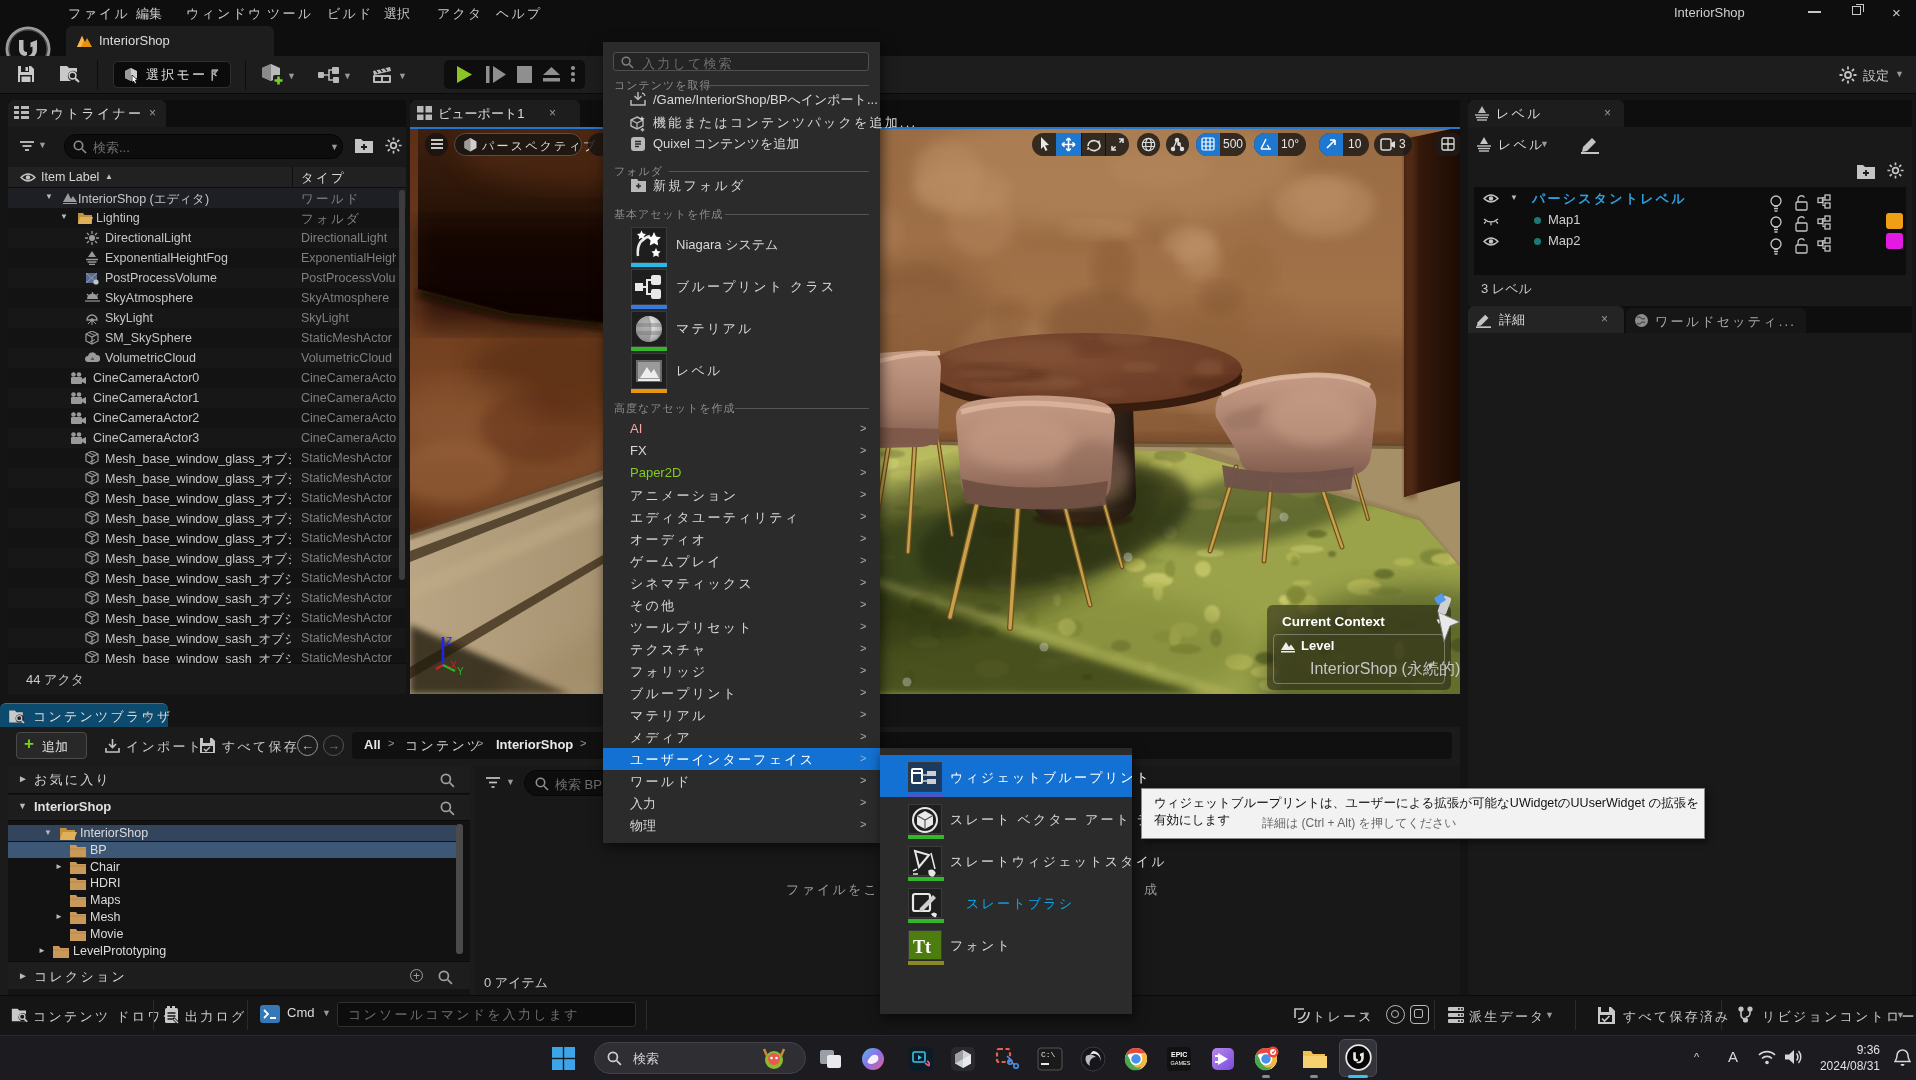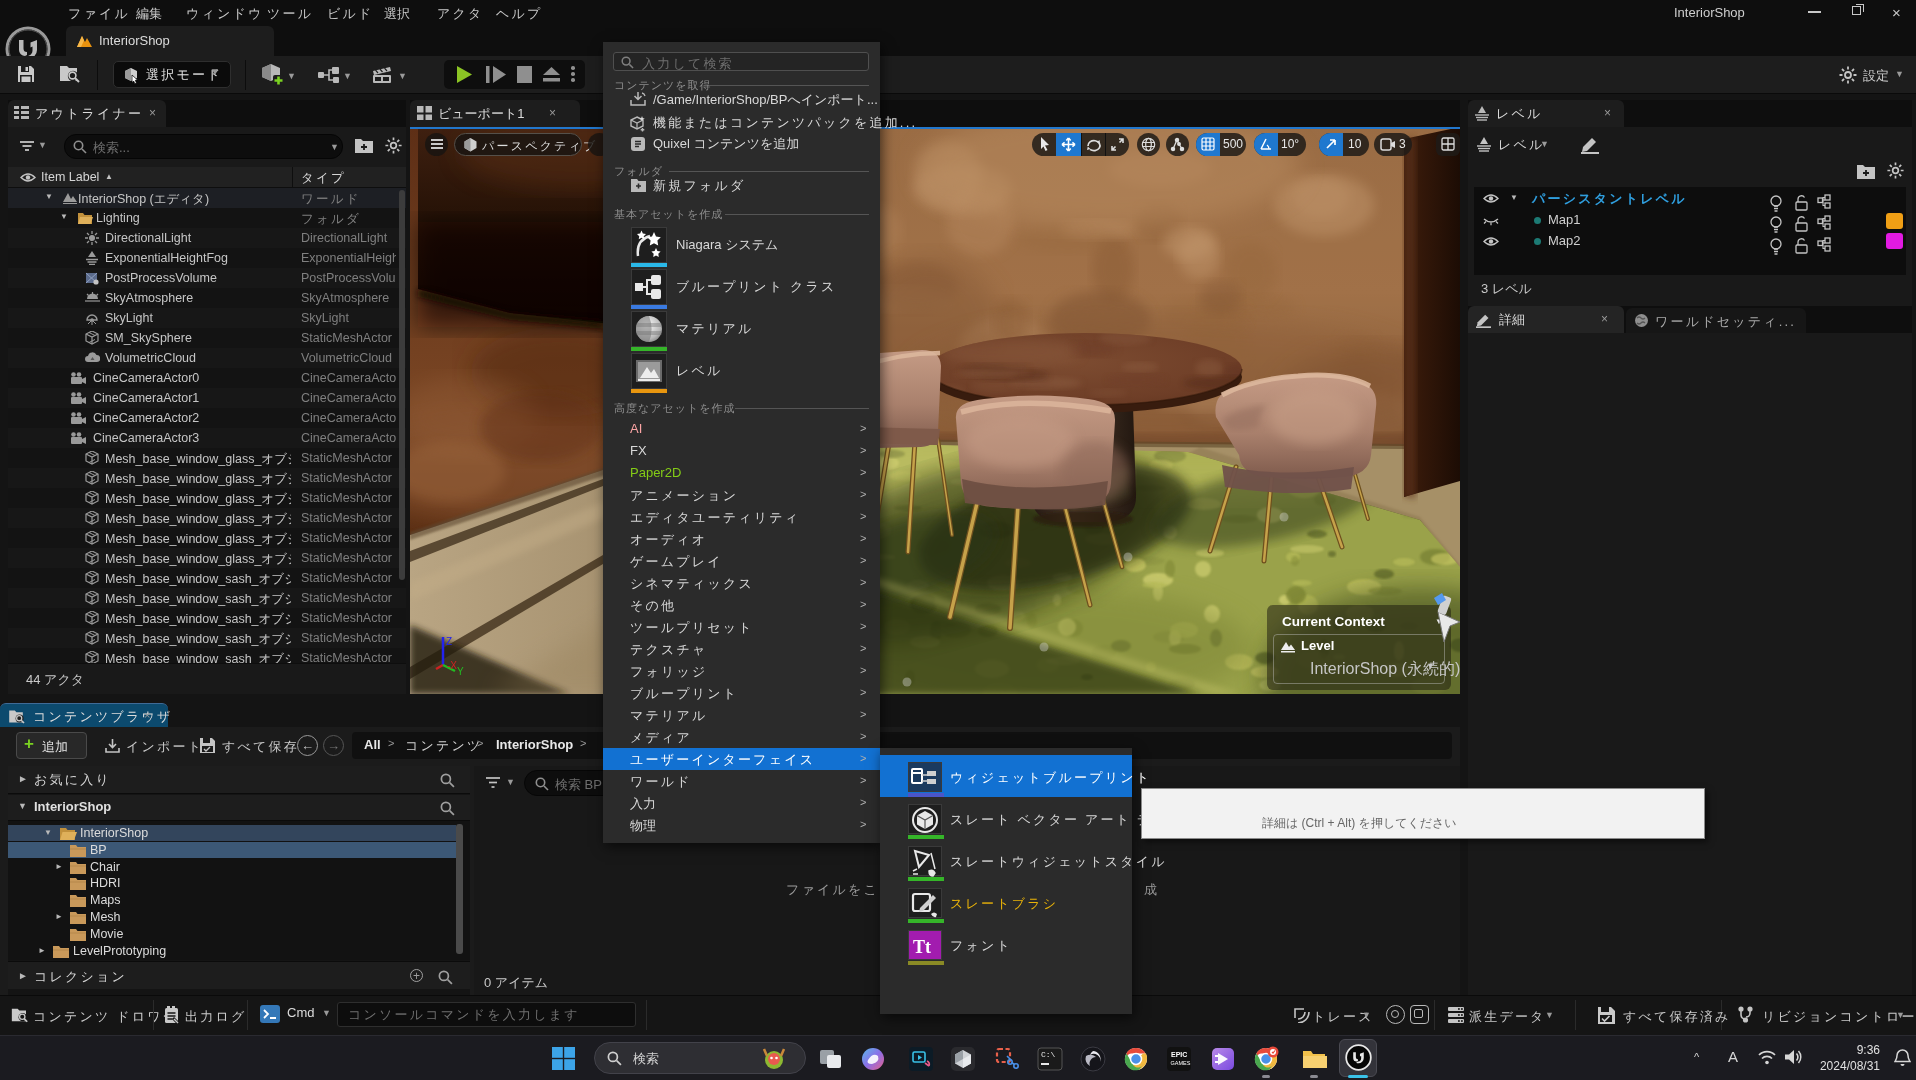--- a/index.html
+++ b/index.html
@@ -1536,24 +1536,25 @@
     <div class="abs" style="left:28px;top:129px;width:36px;height:3.5px;background:#35b529"></div>
     <div class="abs" style="left:70px;top:105px;color:#d8d8d8;letter-spacing:2.2px;white-space:nowrap">スレートウィジェットスタイル</div>
     <div class="abs" style="left:28px;top:140px;width:34px;height:30px;background:#1e1e1e;border:1px solid #3a3a3a">
       <svg width="32" height="30" viewBox="0 0 32 30">
         <rect x="4" y="5" width="17" height="17" rx="2" fill="none" stroke="#e8e8e8" stroke-width="2.2"></rect>
         <path d="M24 6 L27 9 L14 22 l-4 1 1 -4 z" fill="#cfcfcf"></path>
         <path d="M22 25 q3 -3 6 0 l-1 3 q-3 1 -5 -3 z" fill="#e8e8e8"></path>
       </svg>
     </div>
     <div class="abs" style="left:28px;top:171px;width:36px;height:3.5px;background:#35b529"></div>
-    <div class="abs" style="left:70px;top:147px;color:#eab308;letter-spacing:2.2px;white-space:nowrap">スレートブラシ</div>
-    <div class="abs" style="left:28px;top:182px;width:34px;height:30px;background:#a21caf;border:1px solid #3a3a3a">
+    <div class="abs" style="left:86px;top:147px;color:#0ea5e9;letter-spacing:2.2px;white-space:nowrap">スレートブラシ</div>
+    <div class="abs" style="left:28px;top:182px;width:34px;height:30px;background:#4d7c0f;border:1px solid #3a3a3a">
       <svg width="32" height="30" viewBox="0 0 32 30">
         <text x="4" y="22" fill="#fff" font-size="18" font-weight="bold" font-family="Liberation Serif">Tt</text>
       </svg>
     </div>
     <div class="abs" style="left:28px;top:213px;width:36px;height:3.5px;background:#8a8a25"></div>
     <div class="abs" style="left:70px;top:189px;color:#d8d8d8;letter-spacing:2.2px;white-space:nowrap">フォント</div>
   </div>
 <div class="abs" id="tooltip" style="left:1141px;top:788px;width:564px;height:51px;background:#f2f2f2;border:1px solid #8a8a8a;box-shadow:3px 3px 6px rgba(0,0,0,.5);z-index:54">
+    <div class="abs" style="left:12px;top:6px;color:#111;font-size:12.5px">ウィジェットブループリントは、ユーザーによる拡張が可能なUWidgetのUUserWidget の拡張を有効にします</div>
     <div class="abs" style="left:120px;top:26px;color:#666;font-size:12px">詳細は (Ctrl + Alt) を押してください</div>
   </div>
 
 </body></html>

